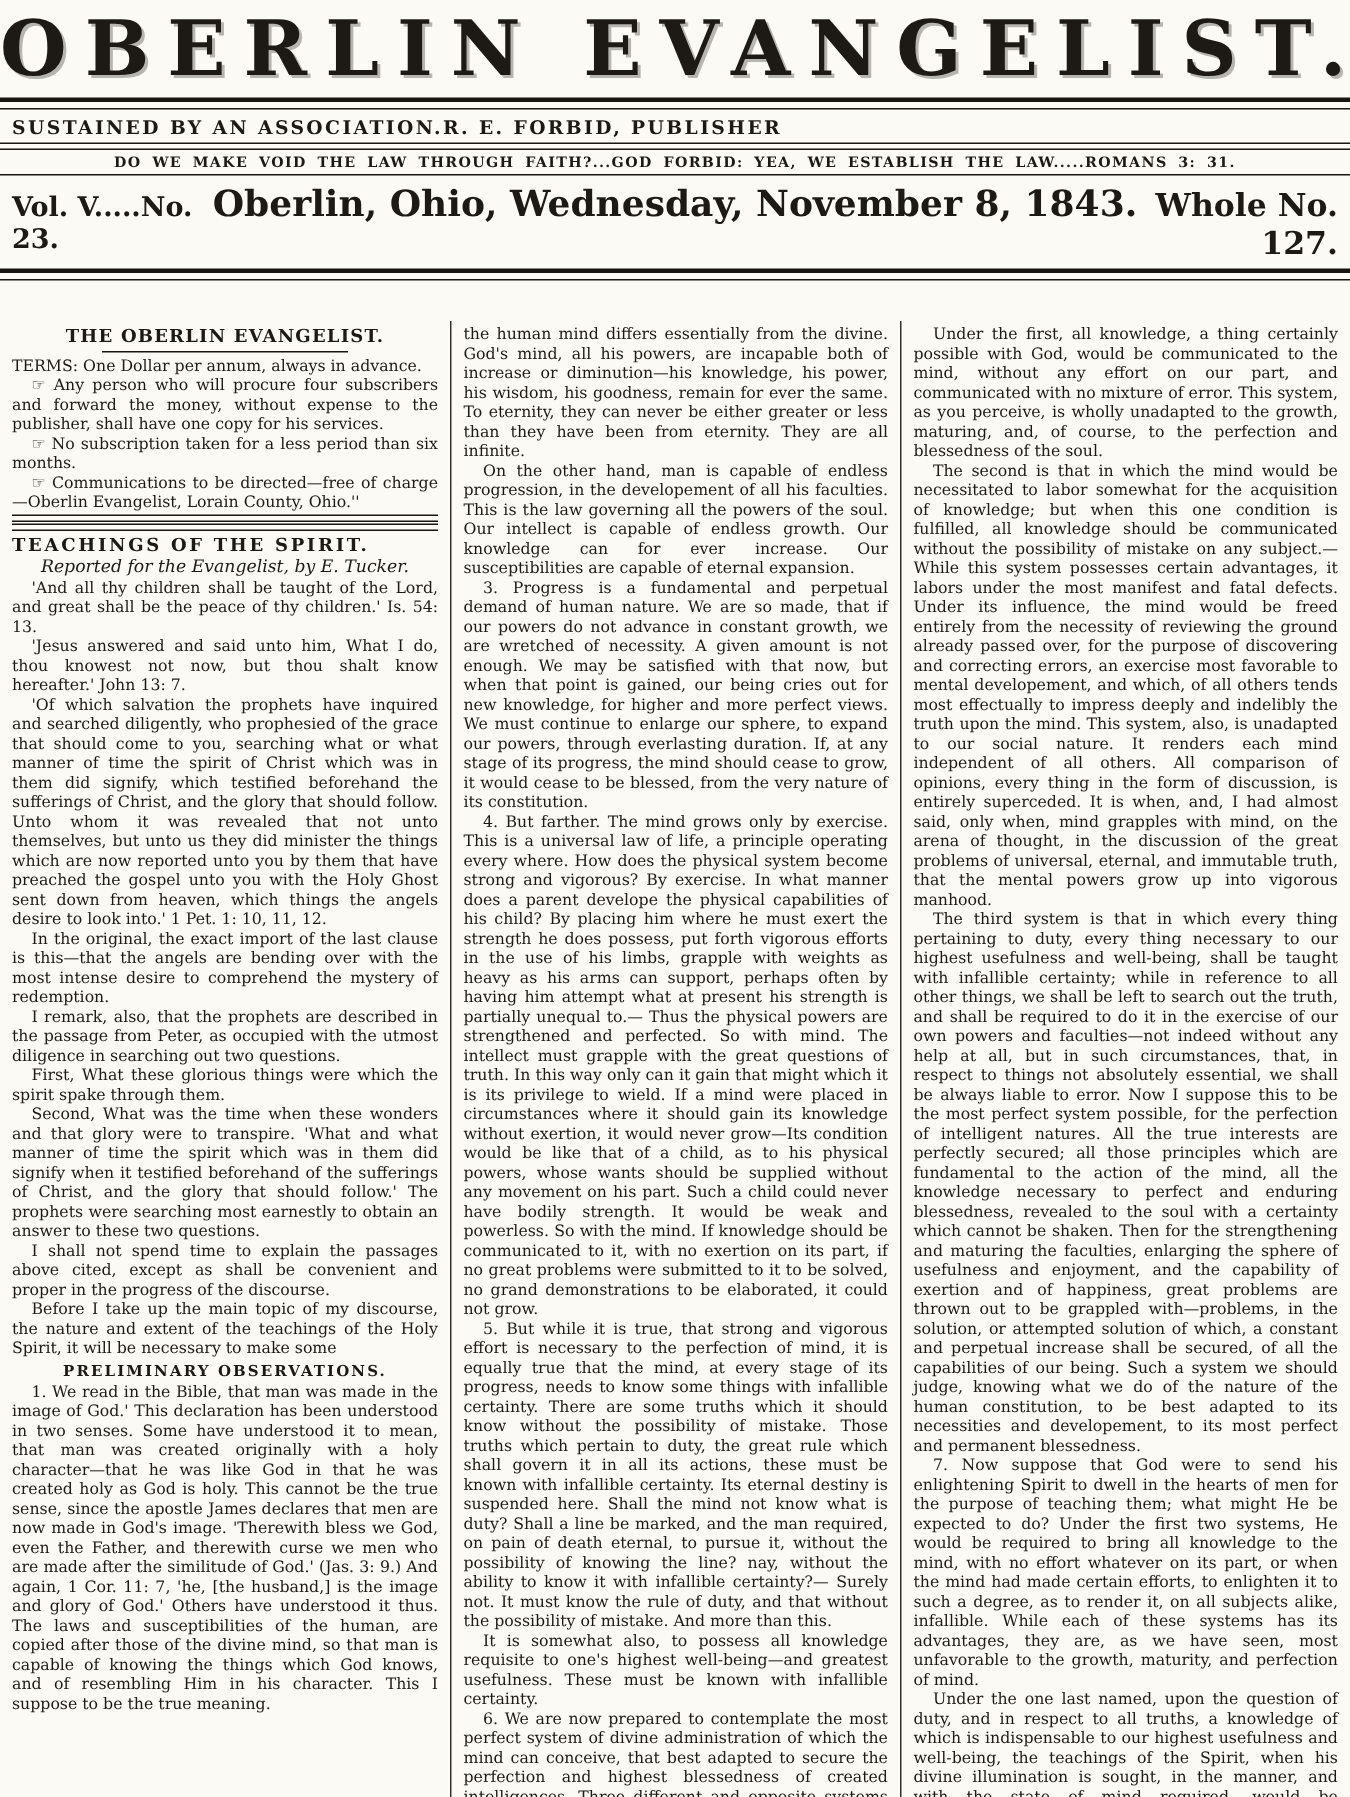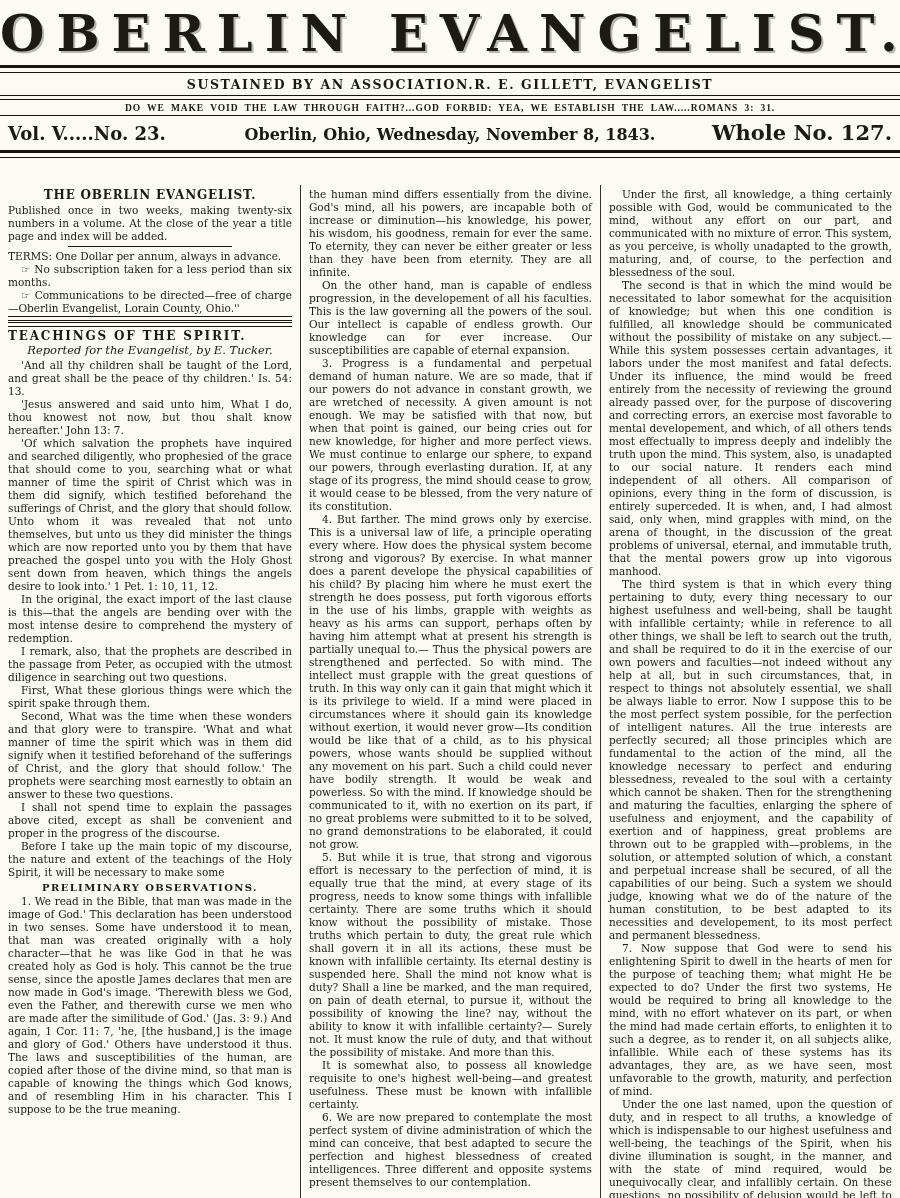--- a/index.html
+++ b/index.html
@@ -20,38 +20,37 @@
     font-weight: 700;
     letter-spacing: 12px;
     white-space: nowrap;
     text-shadow: 2px 2px 0 rgba(25,22,18,0.30);
   }
   .rule-thick { height: 4px; border-top: 3px solid #181511; border-bottom: 1px solid #181511; margin: 1px 0; }
   .rule-thin2 { height: 3px; border-top: 1px solid #181511; border-bottom: 1px solid #181511; margin: 1px 0; }
   .rule-thin  { border-top: 1px solid #181511; margin: 1px 0; }
 
   .pub-row {
-    display: flex; justify-content: center; align-items: baseline;
+    display: flex; justify-content: flex-start; align-items: baseline;
     padding: 3px 8px 2px;
     font-size: 12.5px; font-weight: 700; letter-spacing: 1.6px;
   }
   .motto {
     text-align: center;
     font-size: 9.5px; font-weight: 700; letter-spacing: 0.9px; word-spacing: 3px;
     padding: 2px 0 1px;
-    font-family: Liberation Serif, serif;
   }
   .vol-row {
     display: grid; grid-template-columns: 1fr auto 1fr; align-items: baseline;
     padding: 3px 8px 4px;
     font-weight: 700;
     border-radius: 14px;
   }
   .vol-row .vol   { font-size: 18px; text-align: left;  }
-  .vol-row .date  { font-size: 16px; text-align: left; }
+  .vol-row .date  { font-size: 24px; text-align: left; }
   .vol-row .whole { font-size: 21px; text-align: right; }
 
   
   .columns { flex: 1; display: flex; overflow: hidden; margin-top: 2px; }
   .col {
     width: 33.333%; box-sizing: border-box;
     padding: 3px 8px 0 8px;
     font-size: 10.5px; line-height: 13px;
     overflow: hidden;
     margin-top: 24px;
@@ -87,41 +86,41 @@
 </head>
 <body>
 
 <div class="page">
 
   <header>
     <h1 class="masthead-title">OBERLIN EVANGELIST.</h1>
     <div class="rule-thick"></div>
     <div class="pub-row">
       <span>SUSTAINED BY AN ASSOCIATION.</span>
-      <span>R. E. GILLETT, EVANGELIST</span>
+      <span>R. E. FORBID, PUBLISHER</span>
     </div>
     <div class="rule-thin2"></div>
     <div class="motto">DO WE MAKE VOID THE LAW THROUGH FAITH?...GOD FORBID: YEA, WE ESTABLISH THE LAW.....ROMANS 3: 31.</div>
     <div class="rule-thin"></div>
     <div class="vol-row">
       <span class="vol">Vol. V.....No. 23.</span>
       <span class="date">Oberlin, Ohio, Wednesday, November 8, 1843.</span>
       <span class="whole">Whole No. 127.</span>
     </div>
     <div class="rule-thick"></div>
   </header>
 
   <main class="columns">
 
     <section class="col col-left">
       <h2 class="col-header">THE OBERLIN EVANGELIST.</h2>
-      <p class="pubnote">Published once in two weeks, making twenty-six numbers in a volume.  At the close of the year a title page and index will be added.</p>
       <div class="short-rule"></div>
       <div class="terms">
           <p>TERMS:  One Dollar per annum, always in advance.</p>
+          <p>☞ Any person who will procure four subscribers and forward the money, without expense to the publisher, shall have one copy for his services.</p>
           <p>☞ No subscription taken for a less period than six months.</p>
           <p>☞ Communications to be directed—free of charge—Oberlin Evangelist, Lorain County, Ohio.''</p>
         </div>
       <div class="rule-thin2"></div>
       <div class="rule-thin2"></div>
       <h3 class="subject">TEACHINGS OF THE SPIRIT.</h3>
       <div class="byline">Reported for the Evangelist, by E. Tucker.</div>
       <div class="paras">
           <p>'And all thy children shall be taught of the Lord, and great shall be the peace of thy children.'  Is. 54: 13.</p>
           <p>'Jesus answered and said unto him, What I do, thou knowest not now, but thou shalt know hereafter.'  John 13: 7.</p>

